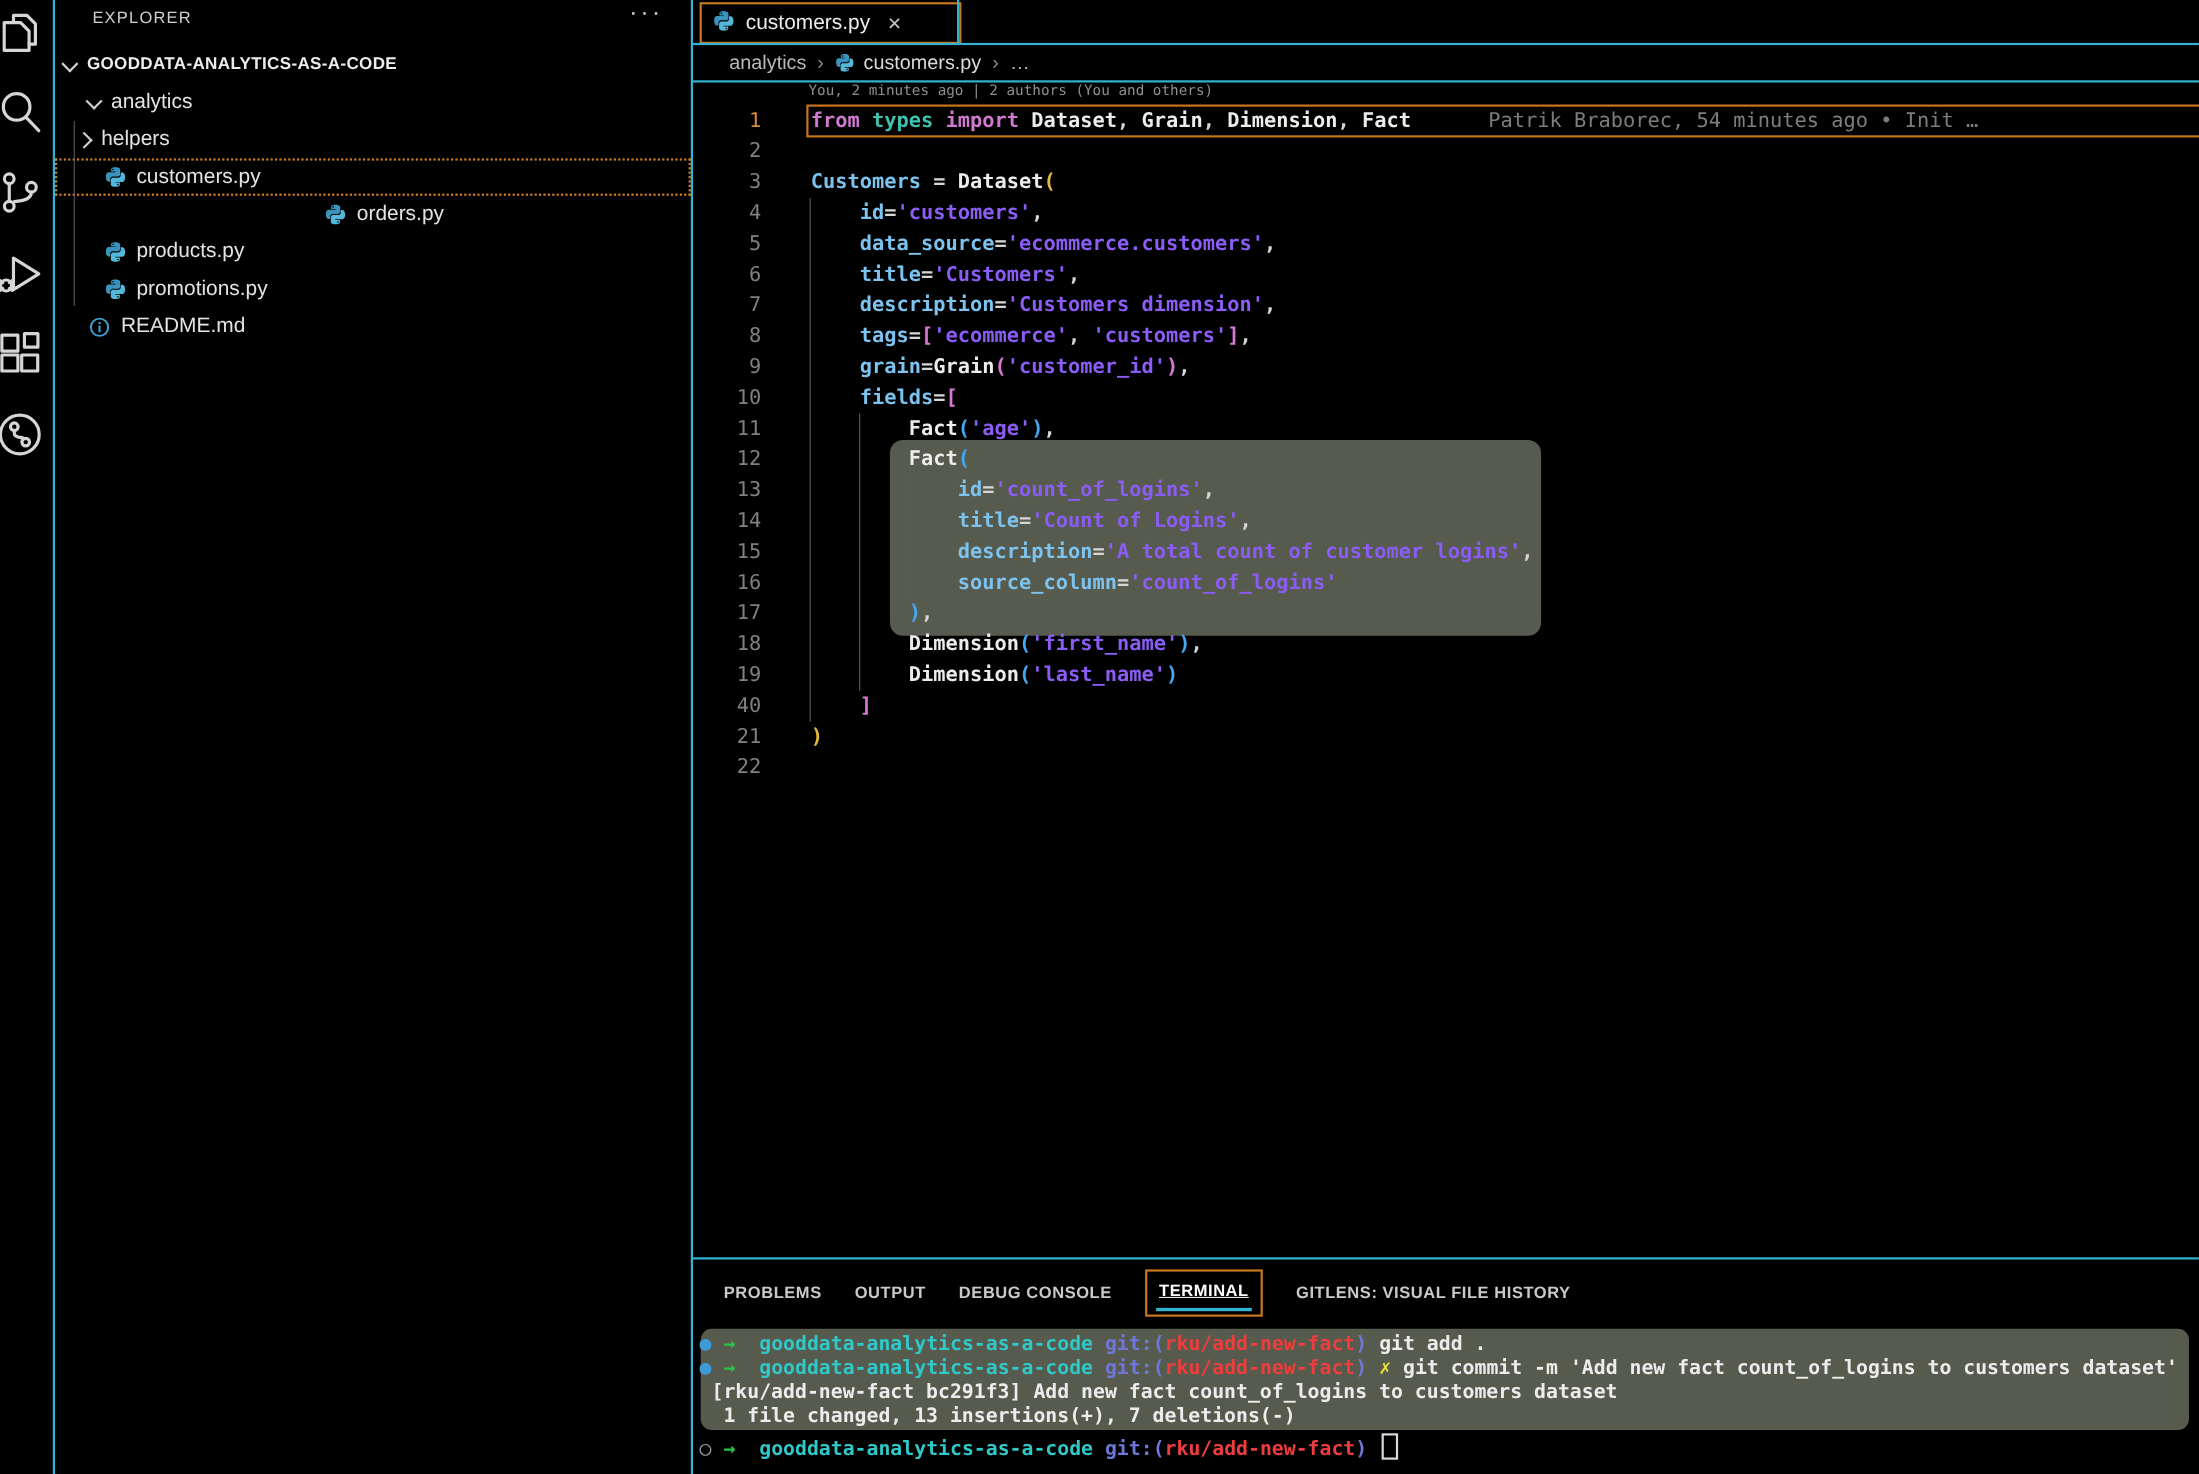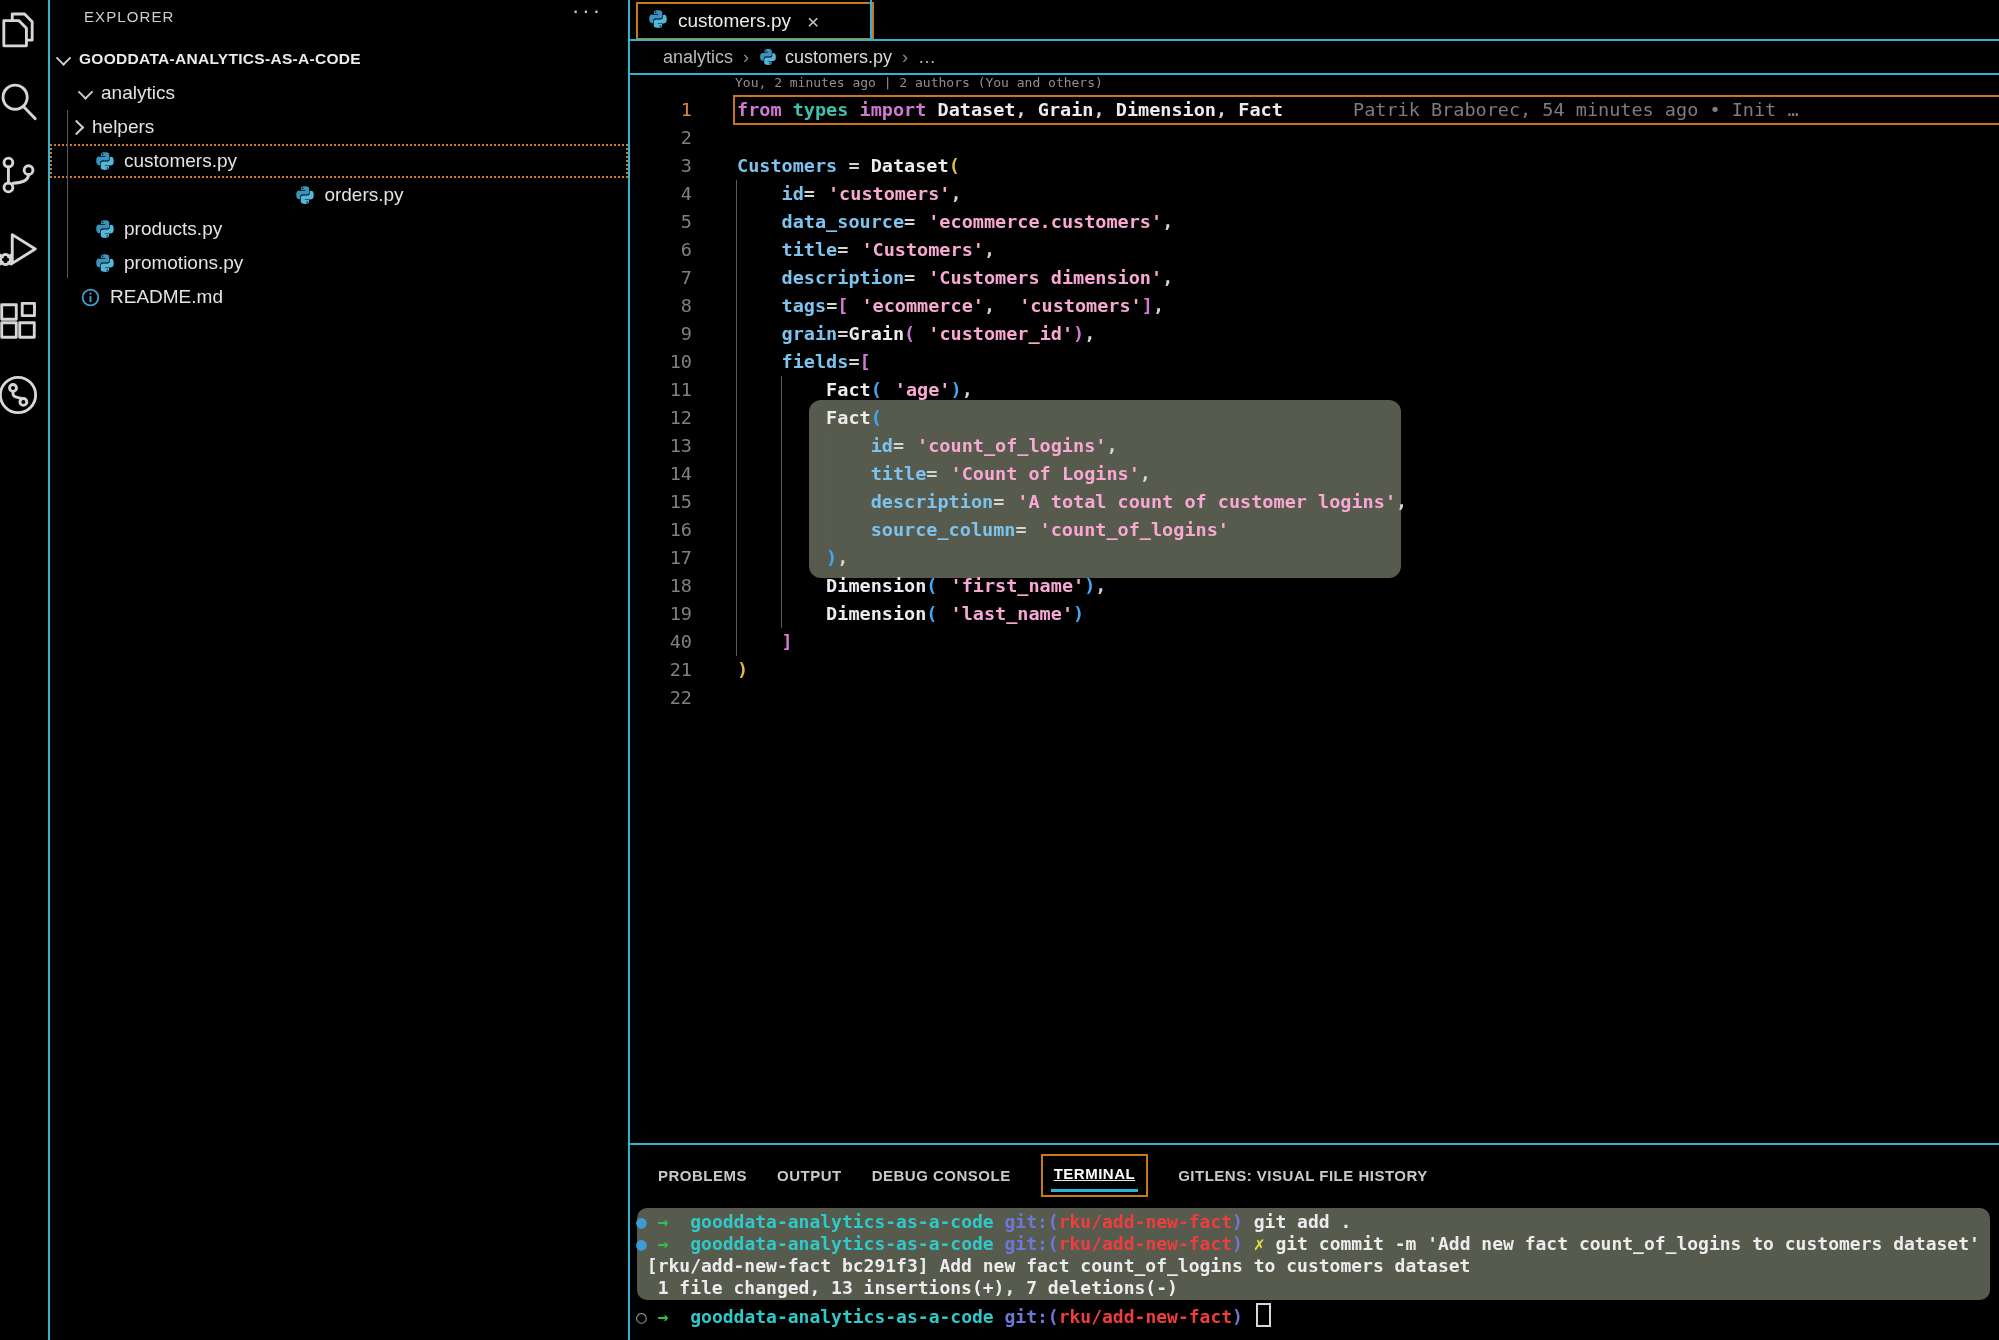--- a/index.html
+++ b/index.html
@@ -45,21 +45,21 @@
   #code{position:absolute;left:0;top:96px;width:1369px;z-index:3;}
   .cline{position:absolute;left:0;width:1369px;height:28px;}
   .cline .ln{position:absolute;left:0;top:0;width:62px;text-align:right;font-family:"DejaVu Sans Mono",monospace;
              font-size:18.5px;line-height:28px;color:#808080;}
   .cline.active .ln{color:#d98a3c;}
   .cline .ct{position:absolute;left:107px;top:0;font-family:"DejaVu Sans Mono",monospace;font-size:18.5px;
              line-height:28px;font-weight:600;white-space:pre;}
   .cline .inline-blame{position:absolute;left:723px;top:0;font-family:"DejaVu Sans Mono",monospace;
              font-size:18.5px;line-height:28px;color:#7d7d7d;white-space:pre;font-weight:400;}
   .s-kw{color:#cf79cf;} .s-ty{color:#3ec1ad;} .s-cl{color:#ececec;font-weight:700;}
-  .s-vr{color:#7cc3ef;} .s-st{color:#f9a8d4;margin-left:13px;} .s-pl{color:#d6d6d6;}
+  .s-vr{color:#7cc3ef;} .s-st{color:#8b5cf6;} .s-pl{color:#d6d6d6;}
   .s-b1{color:#e2b93d;} .s-b2{color:#d678d6;} .s-b3{color:#42a7f5;}
   
   #panel-tabs{position:absolute;left:0;top:1145px;width:1369px;height:60px;display:flex;align-items:center;padding-left:28px;box-sizing:border-box;}
   .ptab{font-size:15px;font-weight:600;letter-spacing:.5px;color:#c9c9c9;margin-right:30px;white-space:nowrap;}
   .ptab-box{position:relative;border:2px solid #c8781d;padding:9px 11px 12px 11px;margin-right:30px;text-decoration:underline;}
   .ptab-box .ptab{margin:0;color:#ffffff;}
   .ptab-underline{position:absolute;left:8px;right:8px;bottom:3px;height:3px;background:#33b3d1;}
   
   #term-box{position:absolute;left:7px;top:1208px;width:1353px;height:92px;background:#575b4e;border-radius:10px;z-index:1;}
   .tline{position:absolute;left:6px;font-family:"DejaVu Sans Mono",monospace;font-size:18px;font-weight:700;

